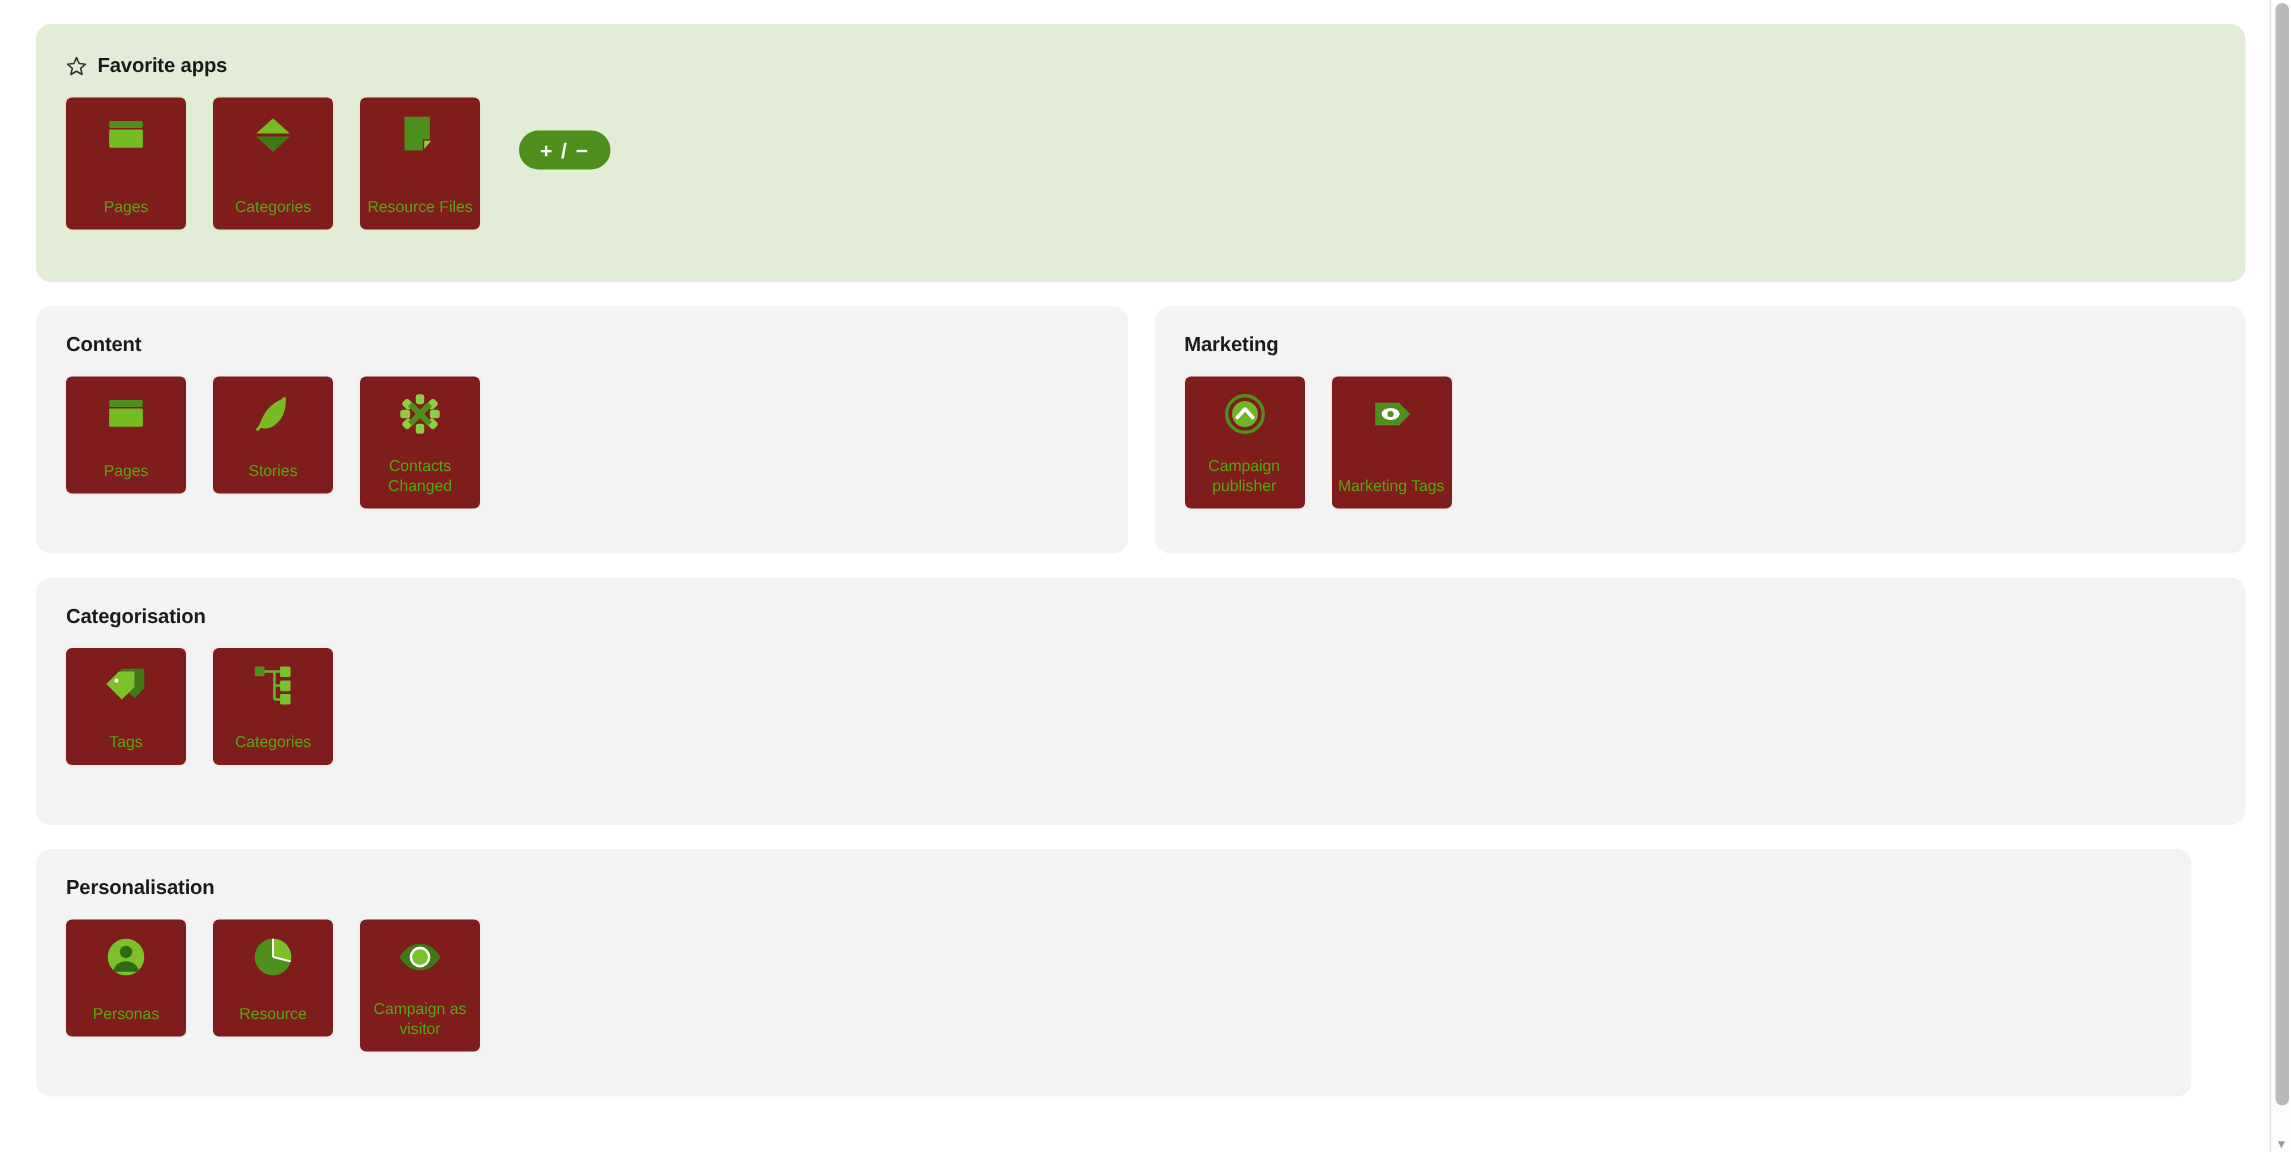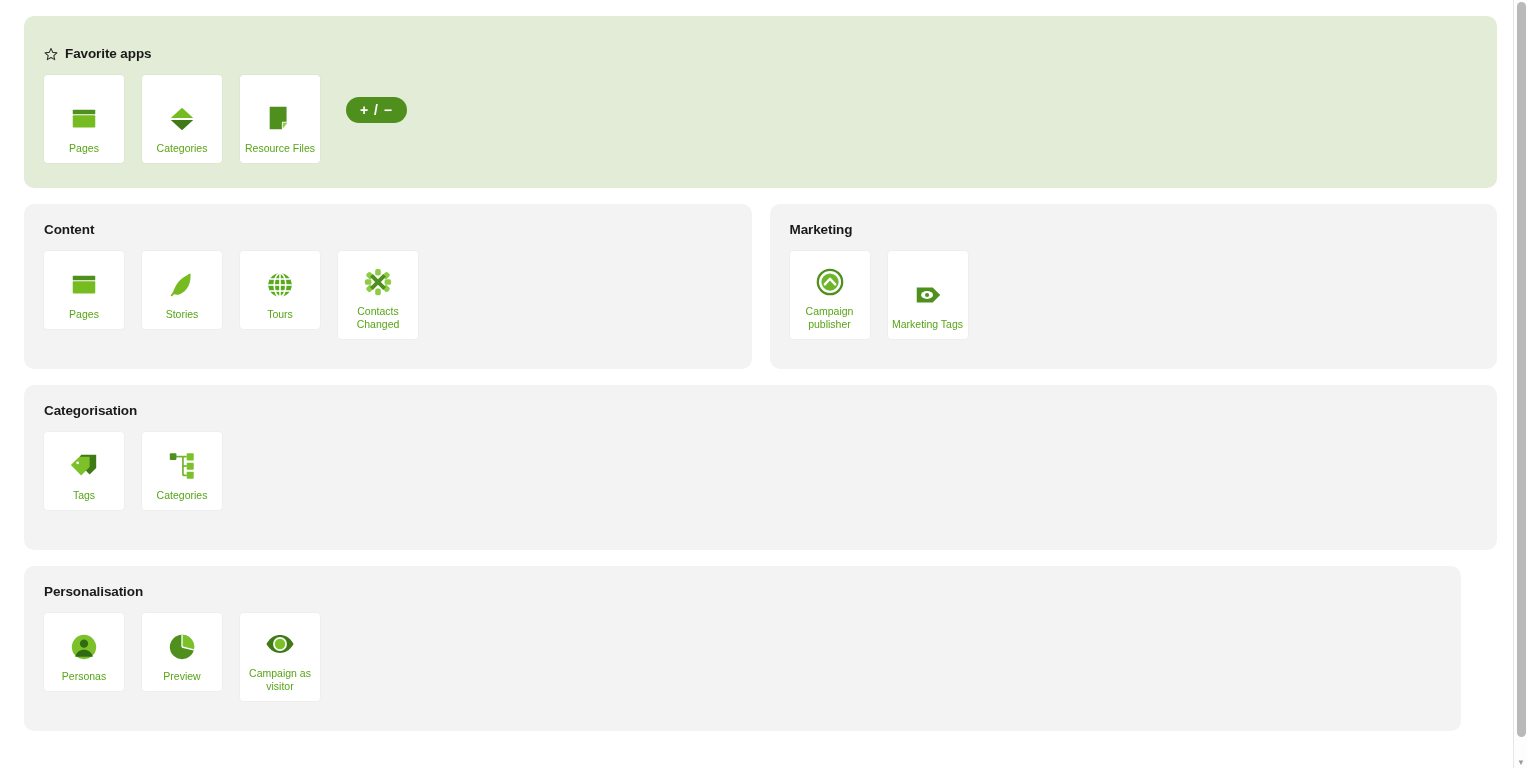--- a/index.html
+++ b/index.html
@@ -37,21 +37,21 @@
   
   .panel {
     border-radius: 10px;
     padding: 20px;
   }
 
   .panel.favorites {
     background: #e3ecd7;
     width: 1473px;
     min-height: 172px;
-    padding: 30px 20px 22px 20px;
+    padding: 20px 20px 22px 20px;
   }
 
   .panel.group {
     background: #f3f3f3;
     min-height: 165px;
     padding: 18px 20px 22px 20px;
   }
 
   .panel-title {
     font-size: 13.5px;
@@ -86,27 +86,27 @@
   
   .tiles {
     display: flex;
     align-items: flex-start;
     gap: 18px;
   }
 
   .tile {
     width: 80px;
     min-height: 78px;
-    background: #ffffff;
+    background: #7f1d1d;
     border-radius: 4px;
     padding: 10px 4px 8px 4px;
     display: flex;
     flex-direction: column;
     align-items: center;
-    justify-content: flex-end;
+    justify-content: space-between;
     cursor: pointer;
     box-shadow: 0 0 0 1px rgba(0,0,0,0.02);
   }
 
   .tile.tall { min-height: 88px; }
 
   .tile-icon {
     width: 30px;
     height: 30px;
     display: flex;
@@ -261,35 +261,20 @@
             <div class="tile">
               <span class="tile-icon">
                 <svg width="30" height="30" viewBox="0 0 32 32">
                   <path d="M25 4 C26 13 22 23 13 26 C9 27 6 25 6 25 C6 25 9 14 16 9 C20 6 25 4 25 4 Z" fill="#76bc21"></path>
                   <path d="M24 5 L5 27" stroke="#76bc21" stroke-width="2" stroke-linecap="round" fill="none"></path>
                 </svg>
               </span>
               <span class="tile-label">Stories</span>
             </div>
 
-            <div class="tile">
-              <span class="tile-icon">
-                <svg width="30" height="30" viewBox="0 0 32 32">
-                  <circle cx="16" cy="16" r="12.5" fill="#5aa81c"></circle>
-                  <g stroke="#ffffff" stroke-width="1.7" fill="none">
-                    <line x1="16" y1="3.5" x2="16" y2="28.5"></line>
-                    <line x1="3.5" y1="16" x2="28.5" y2="16"></line>
-                    <line x1="5.2" y1="9.6" x2="26.8" y2="9.6"></line>
-                    <line x1="5.2" y1="22.4" x2="26.8" y2="22.4"></line>
-                    <ellipse cx="16" cy="16" rx="6.2" ry="12.5"></ellipse>
-                  </g>
-                </svg>
-              </span>
-              <span class="tile-label">Tours</span>
-            </div>
 
             <div class="tile tall">
               <span class="tile-icon">
                 <svg width="30" height="30" viewBox="0 0 32 32">
                   <rect x="13" y="2" width="6" height="7" rx="2" fill="#8ecc45"></rect>
                   <rect x="13" y="23" width="6" height="7" rx="2" fill="#8ecc45"></rect>
                   <rect x="2" y="13" width="7" height="6" rx="2" fill="#8ecc45"></rect>
                   <rect x="23" y="13" width="7" height="6" rx="2" fill="#8ecc45"></rect>
                   <rect x="4.2" y="5.6" width="6" height="7" rx="2" transform="rotate(-45 7.2 9.1)" fill="#8ecc45"></rect>
                   <rect x="21.8" y="5.6" width="6" height="7" rx="2" transform="rotate(45 24.8 9.1)" fill="#8ecc45"></rect>
@@ -393,21 +378,21 @@
 
             <div class="tile">
               <span class="tile-icon">
                 <svg width="30" height="30" viewBox="0 0 32 32">
                   <circle cx="16" cy="16" r="13" fill="#4f8f1e"></circle>
                   <path d="M16 16 L16 3 A13 13 0 0 1 28.6 19.1 Z" fill="#7cc12a"></path>
                   <path d="M16 16 L16 3" stroke="#ffffff" stroke-width="1.4"></path>
                   <path d="M16 16 L28.6 19.1" stroke="#ffffff" stroke-width="1.4"></path>
                 </svg>
               </span>
-              <span class="tile-label">Preview</span>
+              <span class="tile-label">Resource</span>
             </div>
 
             <div class="tile tall">
               <span class="tile-icon">
                 <svg width="30" height="30" viewBox="0 0 32 32">
                   <path d="M1.5 16 C6 8.5 11 6.5 16 6.5 C21 6.5 26 8.5 30.5 16 C26 23.5 21 25.5 16 25.5 C11 25.5 6 23.5 1.5 16 Z" fill="#3f7a16"></path>
                   <circle cx="16" cy="16" r="7.4" fill="#ffffff"></circle>
                   <circle cx="16" cy="16" r="5.6" fill="#7cc12a"></circle>
                 </svg>
               </span>

